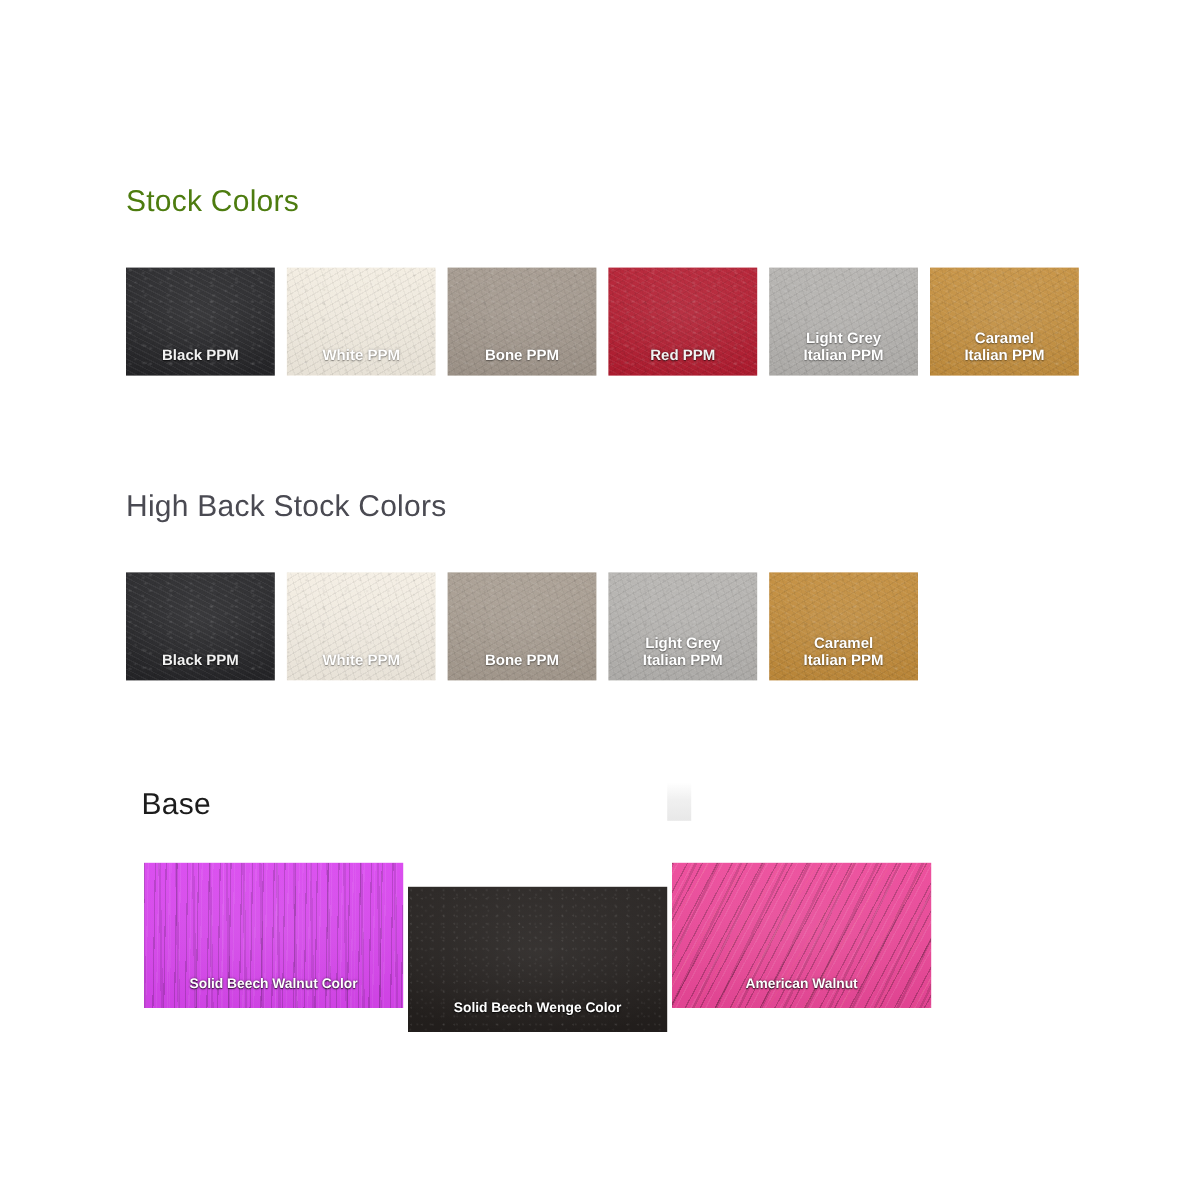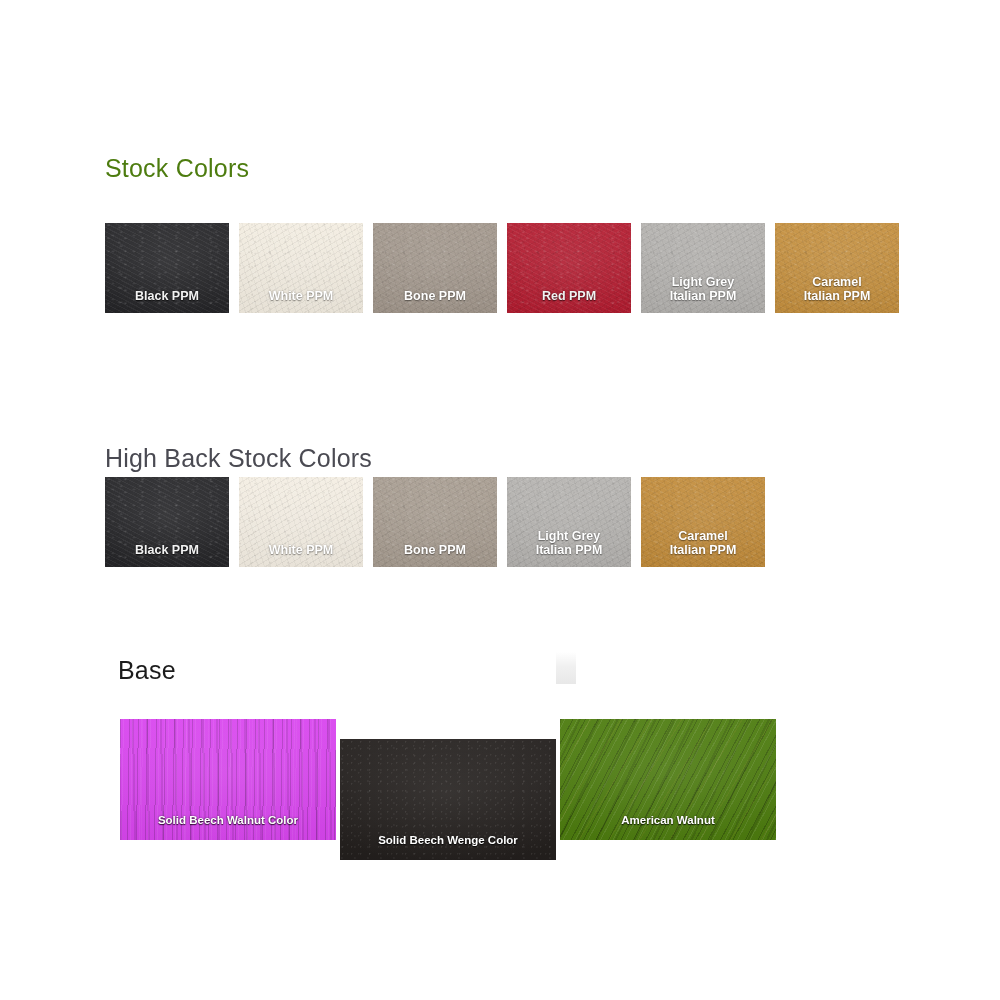--- a/index.html
+++ b/index.html
@@ -14,21 +14,21 @@
 
   
   .section-title{
     position:absolute;
     font-size:25px;
     font-weight:400;
     letter-spacing:.2px;
     white-space:nowrap;
   }
   #title-stock{left:105px;top:154px;color:#1c1c1c;}
-  #title-highback{left:105px;top:408px;color:#4a4a52;margin-top:36px;}
+  #title-highback{left:105px;top:408px;color:#4a4a52;}
   #title-base{left:118px;top:656px;color:#1c1c1c;}
 
   
   .swatch-row{position:absolute;display:flex;}
   #row-stock{left:105px;top:223px;gap:10px;}
   #row-highback{left:105px;top:477px;gap:10px;}
   #row-base{left:105px;top:719px;gap:4px;}
 
   .swatch{
     position:relative;
@@ -235,20 +235,20 @@
       <span class="tex vign"></span>
       <span class="swatch-label">Solid Beech Walnut Color</span>
     </div>
 
     <div class="swatch wood" style="background: rgb(35, 31, 29); margin-top: 20px;">
       <span class="tex speck"></span>
       <span class="tex vign"></span>
       <span class="swatch-label">Solid Beech Wenge Color</span>
     </div>
 
-    <div class="swatch wood" style="background: #4d7c0f;">
+    <div class="swatch wood" style="background: #ec4899;">
       <span class="tex woodd"></span>
       <span class="tex vign"></span>
       <span class="swatch-label">American Walnut</span>
     </div>
   </div>
 
 </div>
 
 </body></html>

